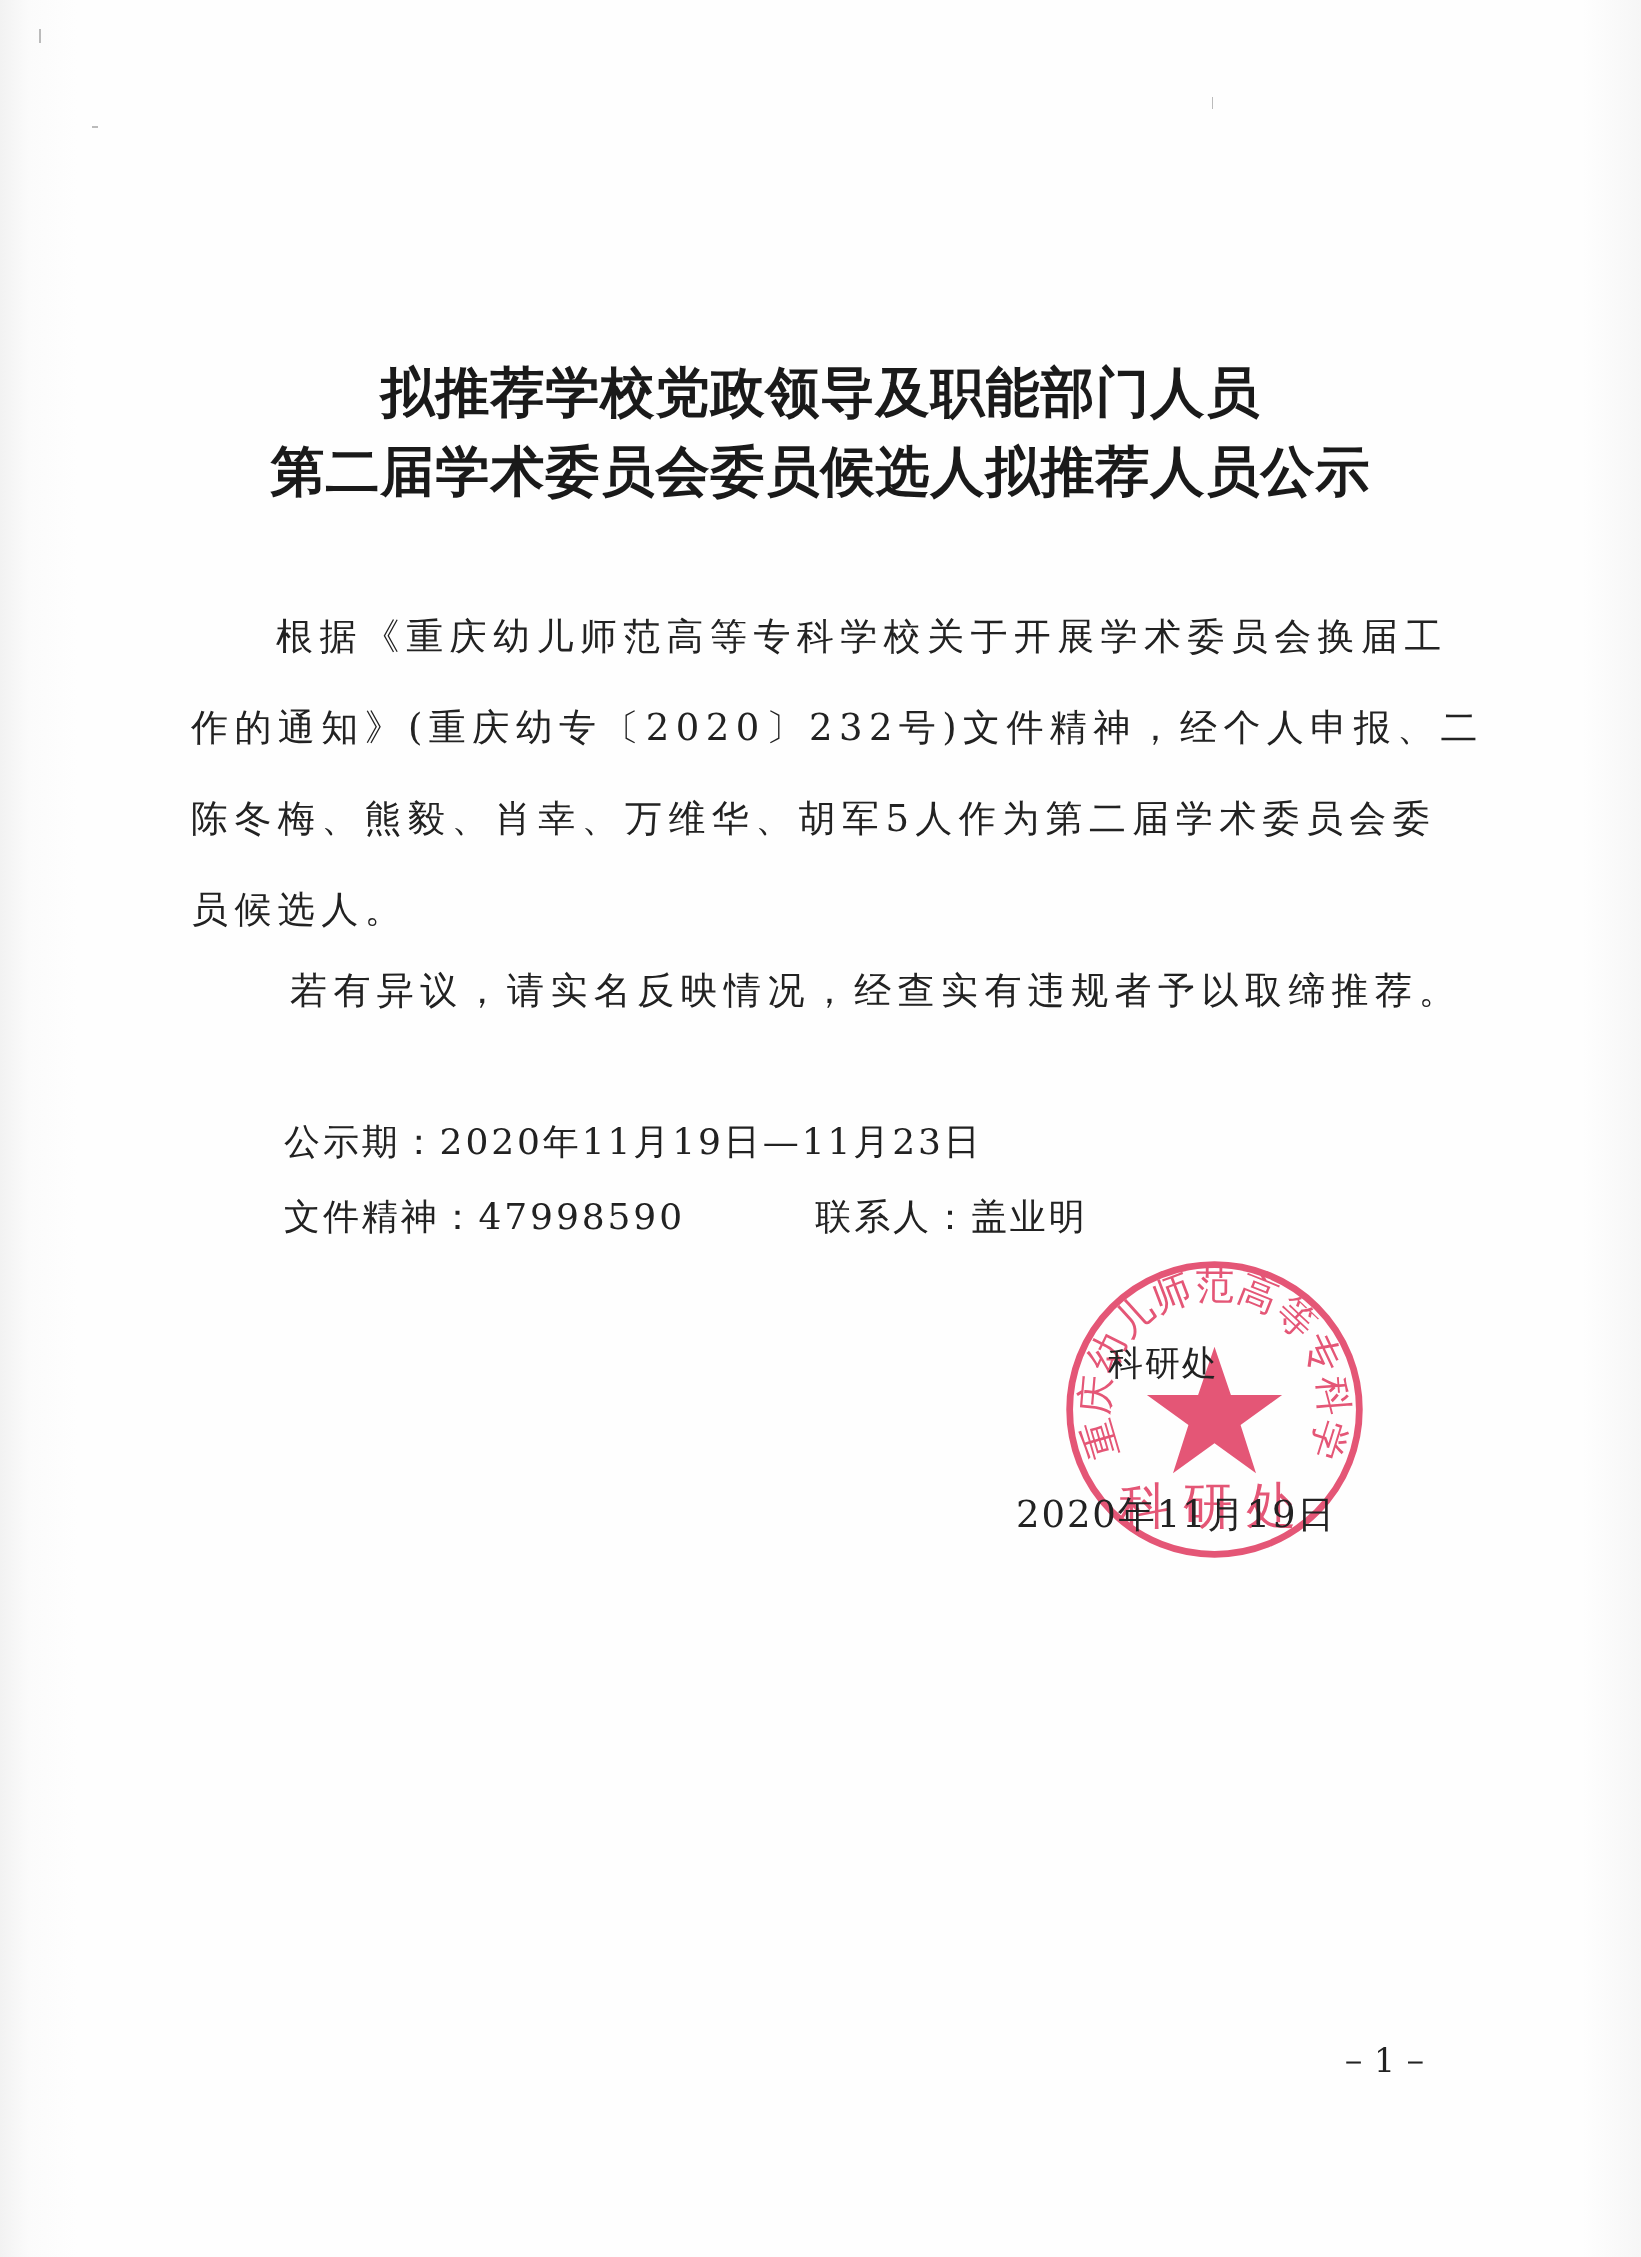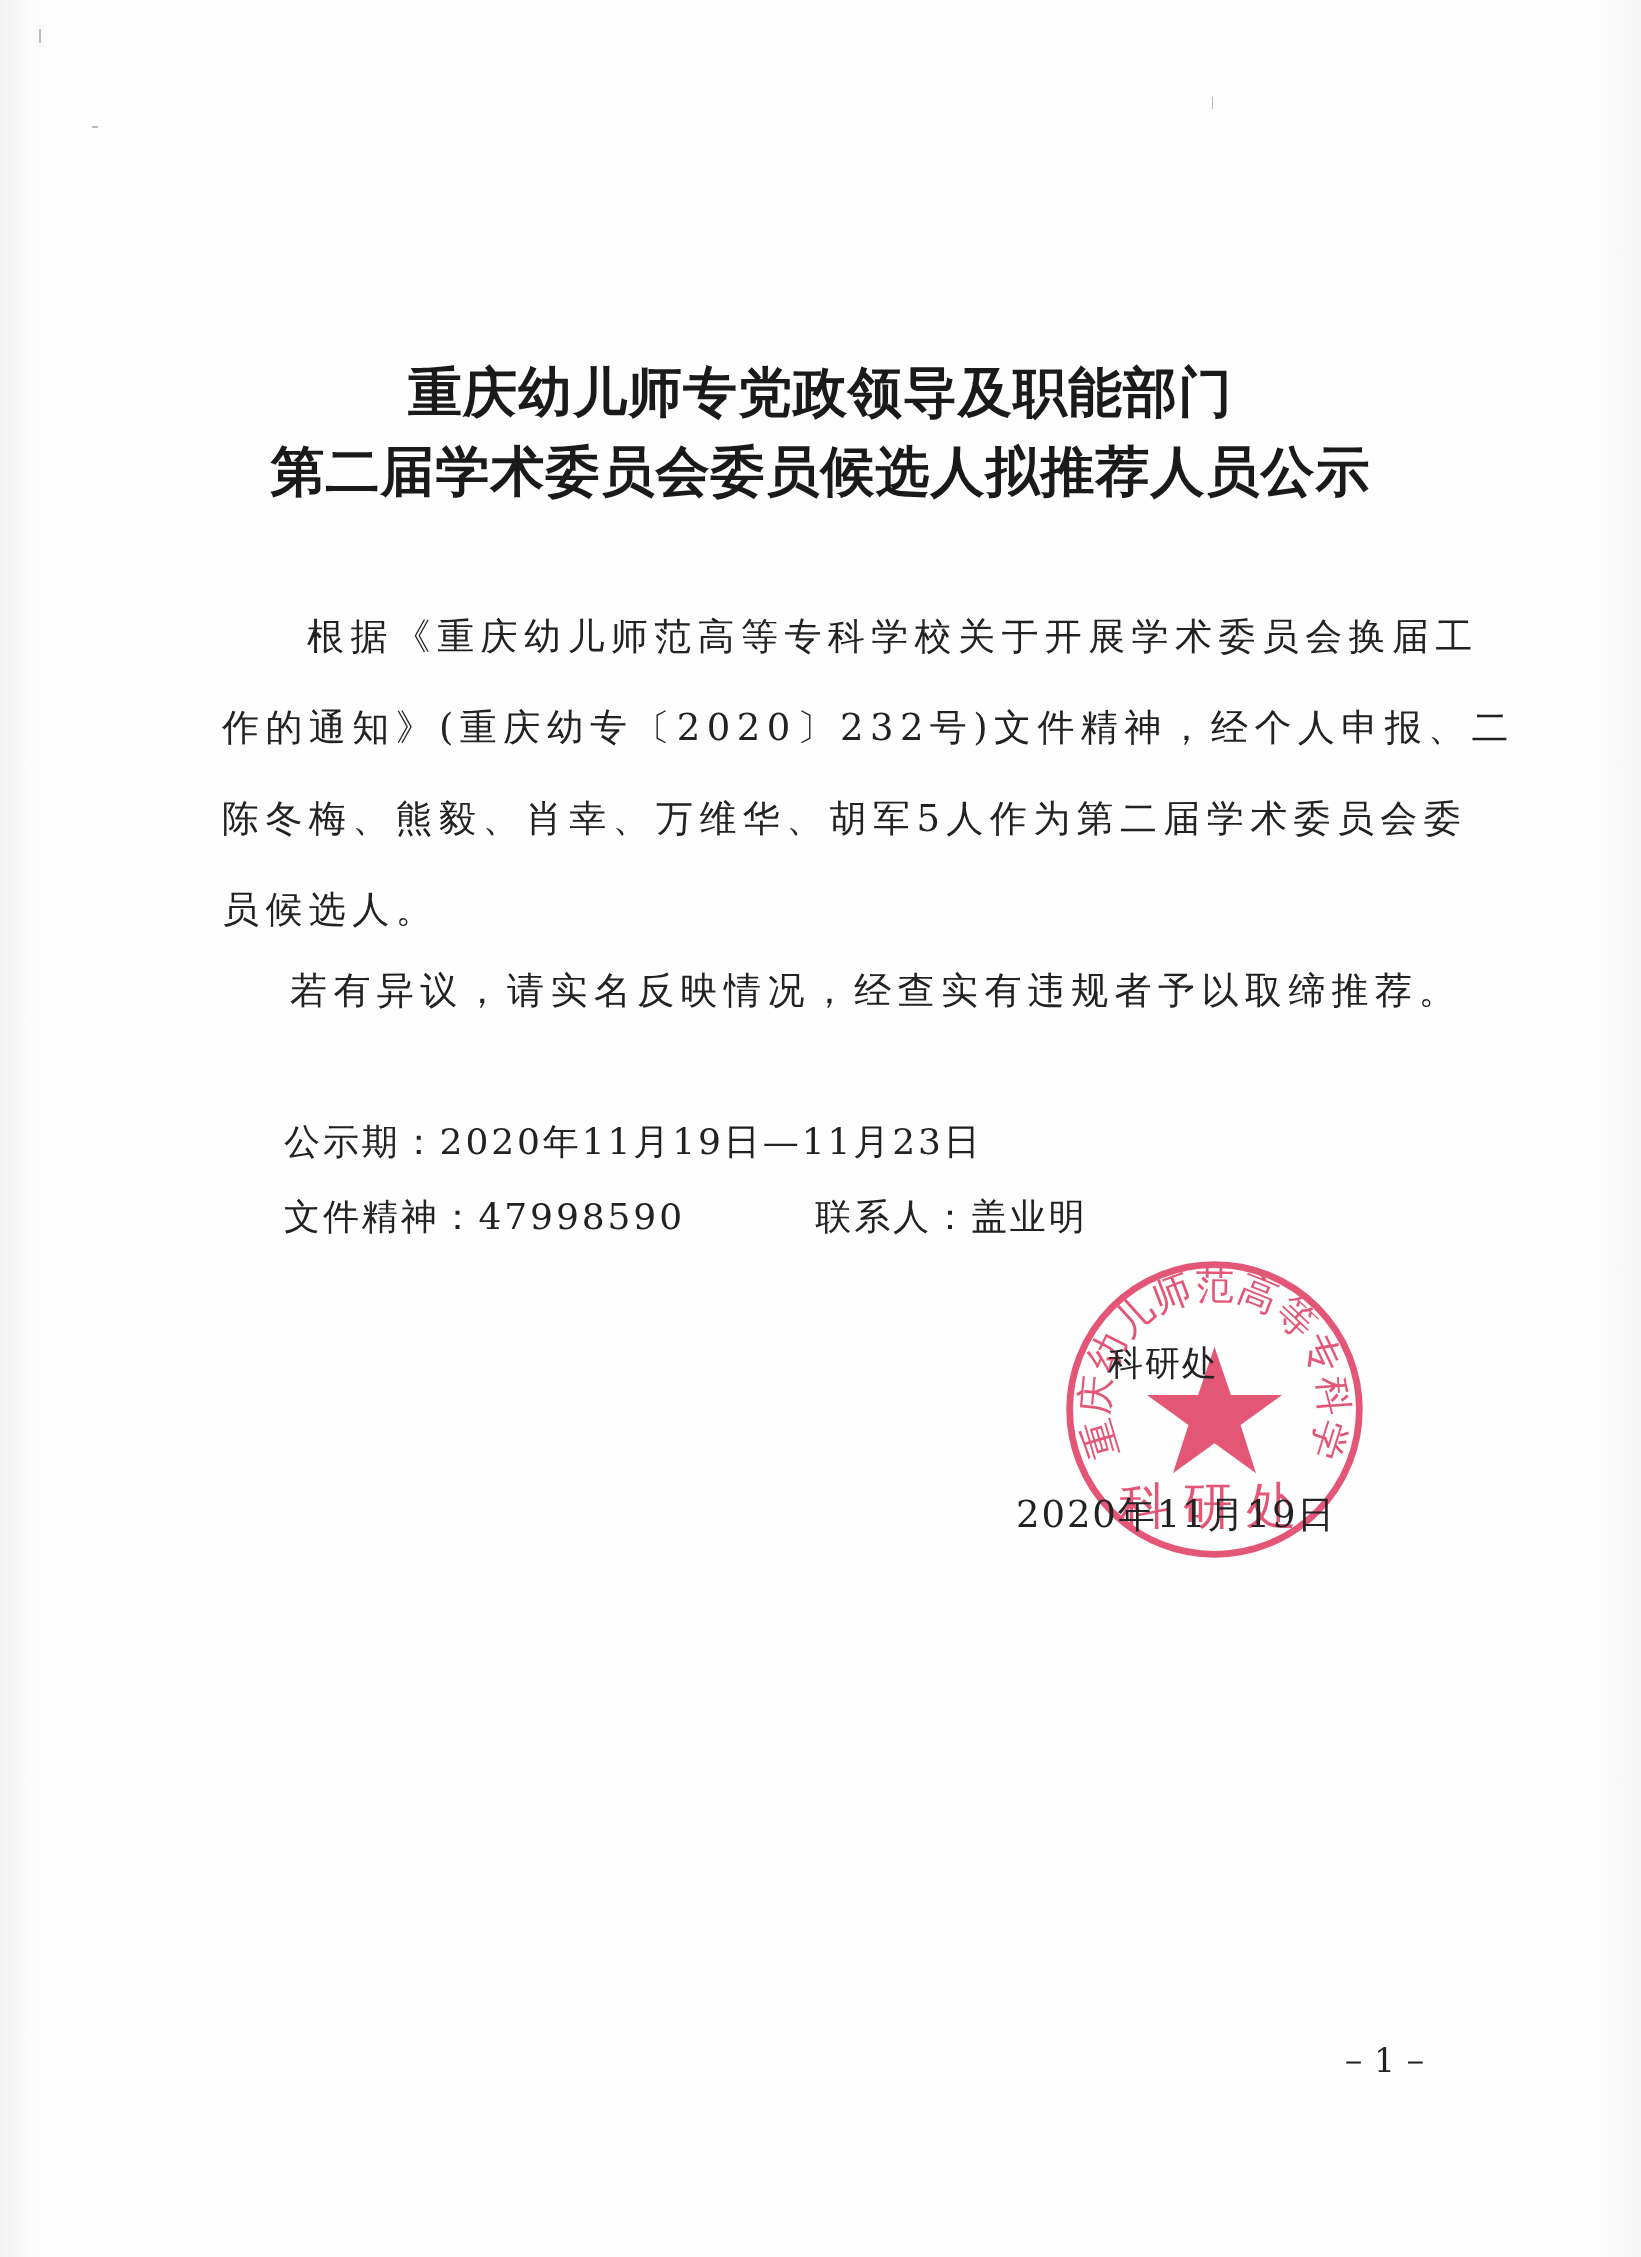--- a/index.html
+++ b/index.html
@@ -15,21 +15,21 @@
       position: absolute; left: 0; top: 0; width: 1641px; height: 2257px;
       background: linear-gradient(90deg, #f2f2f2 0px, #fbfbfb 29px, #fefefe 77px, #fefefe 1583px, #f6f6f6 1641px);
     }
     .title {
       position: absolute; left: 0; width: 1641px; text-align: center;
       font-family: "DejaVu Serif", "Liberation Serif", serif;
       font-weight: bold; font-size: 54px; letter-spacing: 1px; color: #1a1a1a;
     }
     .title.l1 { top: 357px; }
     .title.l2 { top: 436px; }
-    .para1 { position: absolute; left: 222px; top: 591px; width: 1217px; }
+    .para1 { position: absolute; left: 191px; top: 591px; width: 1217px; }
     .para1 .ln { font-size: 37px; letter-spacing: 6.4px; height: 91px; line-height: 91px; white-space: nowrap; }
     .para1 .ln.indent { padding-left: 85px; }
     .para2 { position: absolute; left: 290px; top: 966px; font-size: 37px; letter-spacing: 6.4px; white-space: nowrap; }
     .info1 { position: absolute; left: 284px; top: 1118px; font-size: 36px; letter-spacing: 2.9px; white-space: nowrap; }
     .info2 { position: absolute; left: 284px; top: 1193px; font-size: 36px; letter-spacing: 2.9px; white-space: nowrap; }
     .info2 .contact { margin-left: 116px; }
     .sign-office { position: absolute; left: 1108px; top: 1340px; font-size: 35px; letter-spacing: 1.9px; white-space: nowrap; z-index: 3; }
     .sign-date { position: absolute; left: 1016px; top: 1490px; font-size: 37px; letter-spacing: 1.9px; white-space: nowrap; z-index: 3; }
     .stamp { position: absolute; left: 1060px; top: 1255px; width: 309px; height: 309px; z-index: 2; opacity: 0.85; }
     .page-num { position: absolute; left: 1337px; top: 2039px; font-size: 33px; letter-spacing: 3.9px; white-space: nowrap; }
@@ -37,21 +37,21 @@
   </style>
 </head>
 <body>
 
 <div class="page">
 
   <div class="speck" style="left:39px;top:29px;width:1.9px;height:13.5px;"></div>
   <div class="speck" style="left:92px;top:126px;width:5.8px;height:1.9px;"></div>
   <div class="speck" style="left:1212px;top:97px;width:1px;height:11.6px;"></div>
 
-  <div class="title l1">重庆幼儿师专党政领导及职能部门</div>
+  <div class="title l1">拟推荐学校党政领导及职能部门人员</div>
   <div class="title l2">第二届学术委员会委员候选人拟推荐人员公示</div>
 
   <div class="para1">
     <div class="ln indent">根据《重庆幼儿师范高等专科学校关于开展学术委员会换届工</div>
     <div class="ln">作的通知》(重庆幼专〔2020〕232号)文件精神，经个人申报、二</div>
     <div class="ln">陈冬梅、熊毅、肖幸、万维华、胡军5人作为第二届学术委员会委</div>
     <div class="ln">员候选人。</div>
   </div>
 
   <div class="para2">若有异议，请实名反映情况，经查实有违规者予以取缔推荐。</div>

